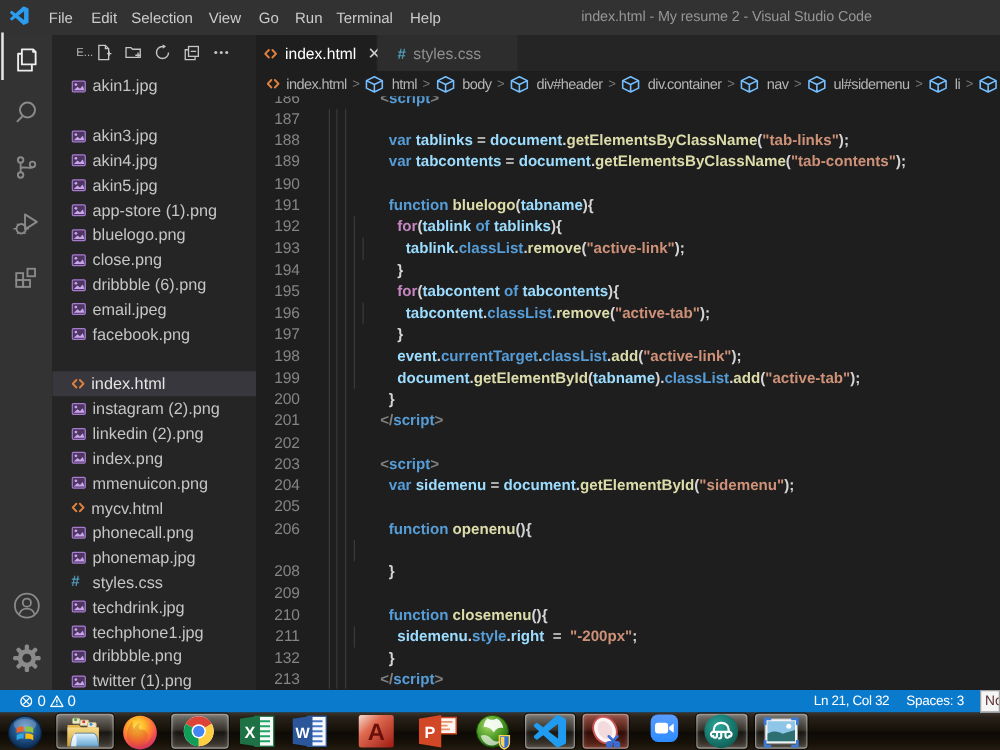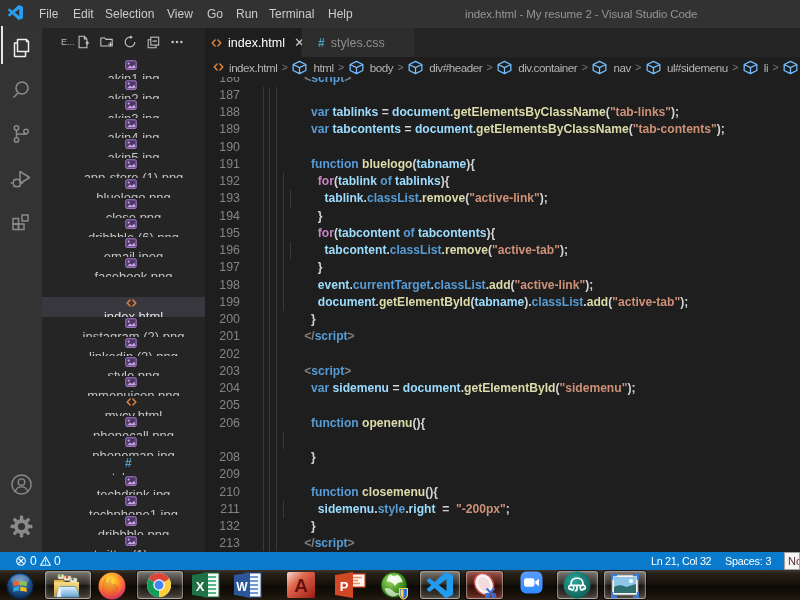--- a/index.html
+++ b/index.html
@@ -17,21 +17,21 @@
 .aibar { position:absolute; left:0.5px; top:-2.5px; width:2.6px; height:38.5px; background:#e7e7e7; z-index:5; }
 #acct { position:absolute; left:10px; top:445px; }
 #gear { position:absolute; left:10px; top:487px; }
 
 
 #sidebar { position:absolute; left:42px; top:28px; width:163px; height:524px; background:#252526; }
 #sbhead { position:absolute; left:0; top:0; width:163px; height:29px; }
 #sbhead span.et { position:absolute; left:19px; top:9px; font-size:9px; color:#bbbbbb; }
 .hic { position:absolute; top:7px; }
 .frow { position:absolute; left:0; width:163px; height:19.8px; display:flex; align-items:center;
-  padding-left:15px; font-size:13px; color:#c5c5c5; white-space:nowrap; overflow:hidden;flex-direction:column; }
+  padding-left:15px; font-size:13px; color:#c5c5c5; white-space:nowrap; overflow:hidden; }
 .frow.sel { background:#37373d; color:#e4e4e4; }
 .fi { flex:0 0 auto; }
 .fia { flex:0 0 auto; }
 .fic { flex:0 0 auto; width:12px; font-size:12px; font-weight:bold; color:#519aba; }
 .fn { margin-left:5px; }
 
 
 #editor { position:absolute; left:205px; top:28px; width:595px; height:524px; background:#1e1e1e; }
 #tabstrip { position:absolute; left:0; top:0; width:595px; height:29px; background:#252526; }
 .tab { position:absolute; top:0; height:29px; display:flex; align-items:center; font-size:12.5px; }
@@ -157,28 +157,20 @@
           </svg></span>
   </div>
 <div class="frow" style="top:31.00px">
         <svg class="fi" width="12" height="12" viewBox="0 0 12 12">
           <rect x="0.8" y="1.8" width="10.4" height="8.6" rx="1" fill="#4d3762" stroke="#a87bd0" stroke-width="1"></rect>
           <circle cx="3.7" cy="4.6" r="1.1" fill="#c9a6e8"></circle>
           <path d="M2 9.2 L5 6.4 L7 8 L9.2 5.6 L10.6 9.2 Z" fill="#c9a6e8"></path>
         </svg>
         <span class="fn">akin1.jpg</span>
       </div>
-<div class="frow" style="top:50.83px">
-        <svg class="fi" width="12" height="12" viewBox="0 0 12 12">
-          <rect x="0.8" y="1.8" width="10.4" height="8.6" rx="1" fill="#4d3762" stroke="#a87bd0" stroke-width="1"></rect>
-          <circle cx="3.7" cy="4.6" r="1.1" fill="#c9a6e8"></circle>
-          <path d="M2 9.2 L5 6.4 L7 8 L9.2 5.6 L10.6 9.2 Z" fill="#c9a6e8"></path>
-        </svg>
-        <span class="fn">akin2.jpg</span>
-      </div>
 <div class="frow" style="top:70.66px">
         <svg class="fi" width="12" height="12" viewBox="0 0 12 12">
           <rect x="0.8" y="1.8" width="10.4" height="8.6" rx="1" fill="#4d3762" stroke="#a87bd0" stroke-width="1"></rect>
           <circle cx="3.7" cy="4.6" r="1.1" fill="#c9a6e8"></circle>
           <path d="M2 9.2 L5 6.4 L7 8 L9.2 5.6 L10.6 9.2 Z" fill="#c9a6e8"></path>
         </svg>
         <span class="fn">akin3.jpg</span>
       </div>
 <div class="frow" style="top:90.49px">
         <svg class="fi" width="12" height="12" viewBox="0 0 12 12">
@@ -265,21 +257,21 @@
           <path d="M2 9.2 L5 6.4 L7 8 L9.2 5.6 L10.6 9.2 Z" fill="#c9a6e8"></path>
         </svg>
         <span class="fn">linkedin (2).png</span>
       </div>
 <div class="frow" style="top:328.45px">
         <svg class="fi" width="12" height="12" viewBox="0 0 12 12">
           <rect x="0.8" y="1.8" width="10.4" height="8.6" rx="1" fill="#4d3762" stroke="#a87bd0" stroke-width="1"></rect>
           <circle cx="3.7" cy="4.6" r="1.1" fill="#c9a6e8"></circle>
           <path d="M2 9.2 L5 6.4 L7 8 L9.2 5.6 L10.6 9.2 Z" fill="#c9a6e8"></path>
         </svg>
-        <span class="fn">style.png</span>
+        <span class="fn">index.png</span>
       </div>
 <div class="frow" style="top:348.28px">
         <svg class="fi" width="12" height="12" viewBox="0 0 12 12">
           <rect x="0.8" y="1.8" width="10.4" height="8.6" rx="1" fill="#4d3762" stroke="#a87bd0" stroke-width="1"></rect>
           <circle cx="3.7" cy="4.6" r="1.1" fill="#c9a6e8"></circle>
           <path d="M2 9.2 L5 6.4 L7 8 L9.2 5.6 L10.6 9.2 Z" fill="#c9a6e8"></path>
         </svg>
         <span class="fn">mmenuicon.png</span>
       </div>
 <div class="frow" style="top:368.11px">

